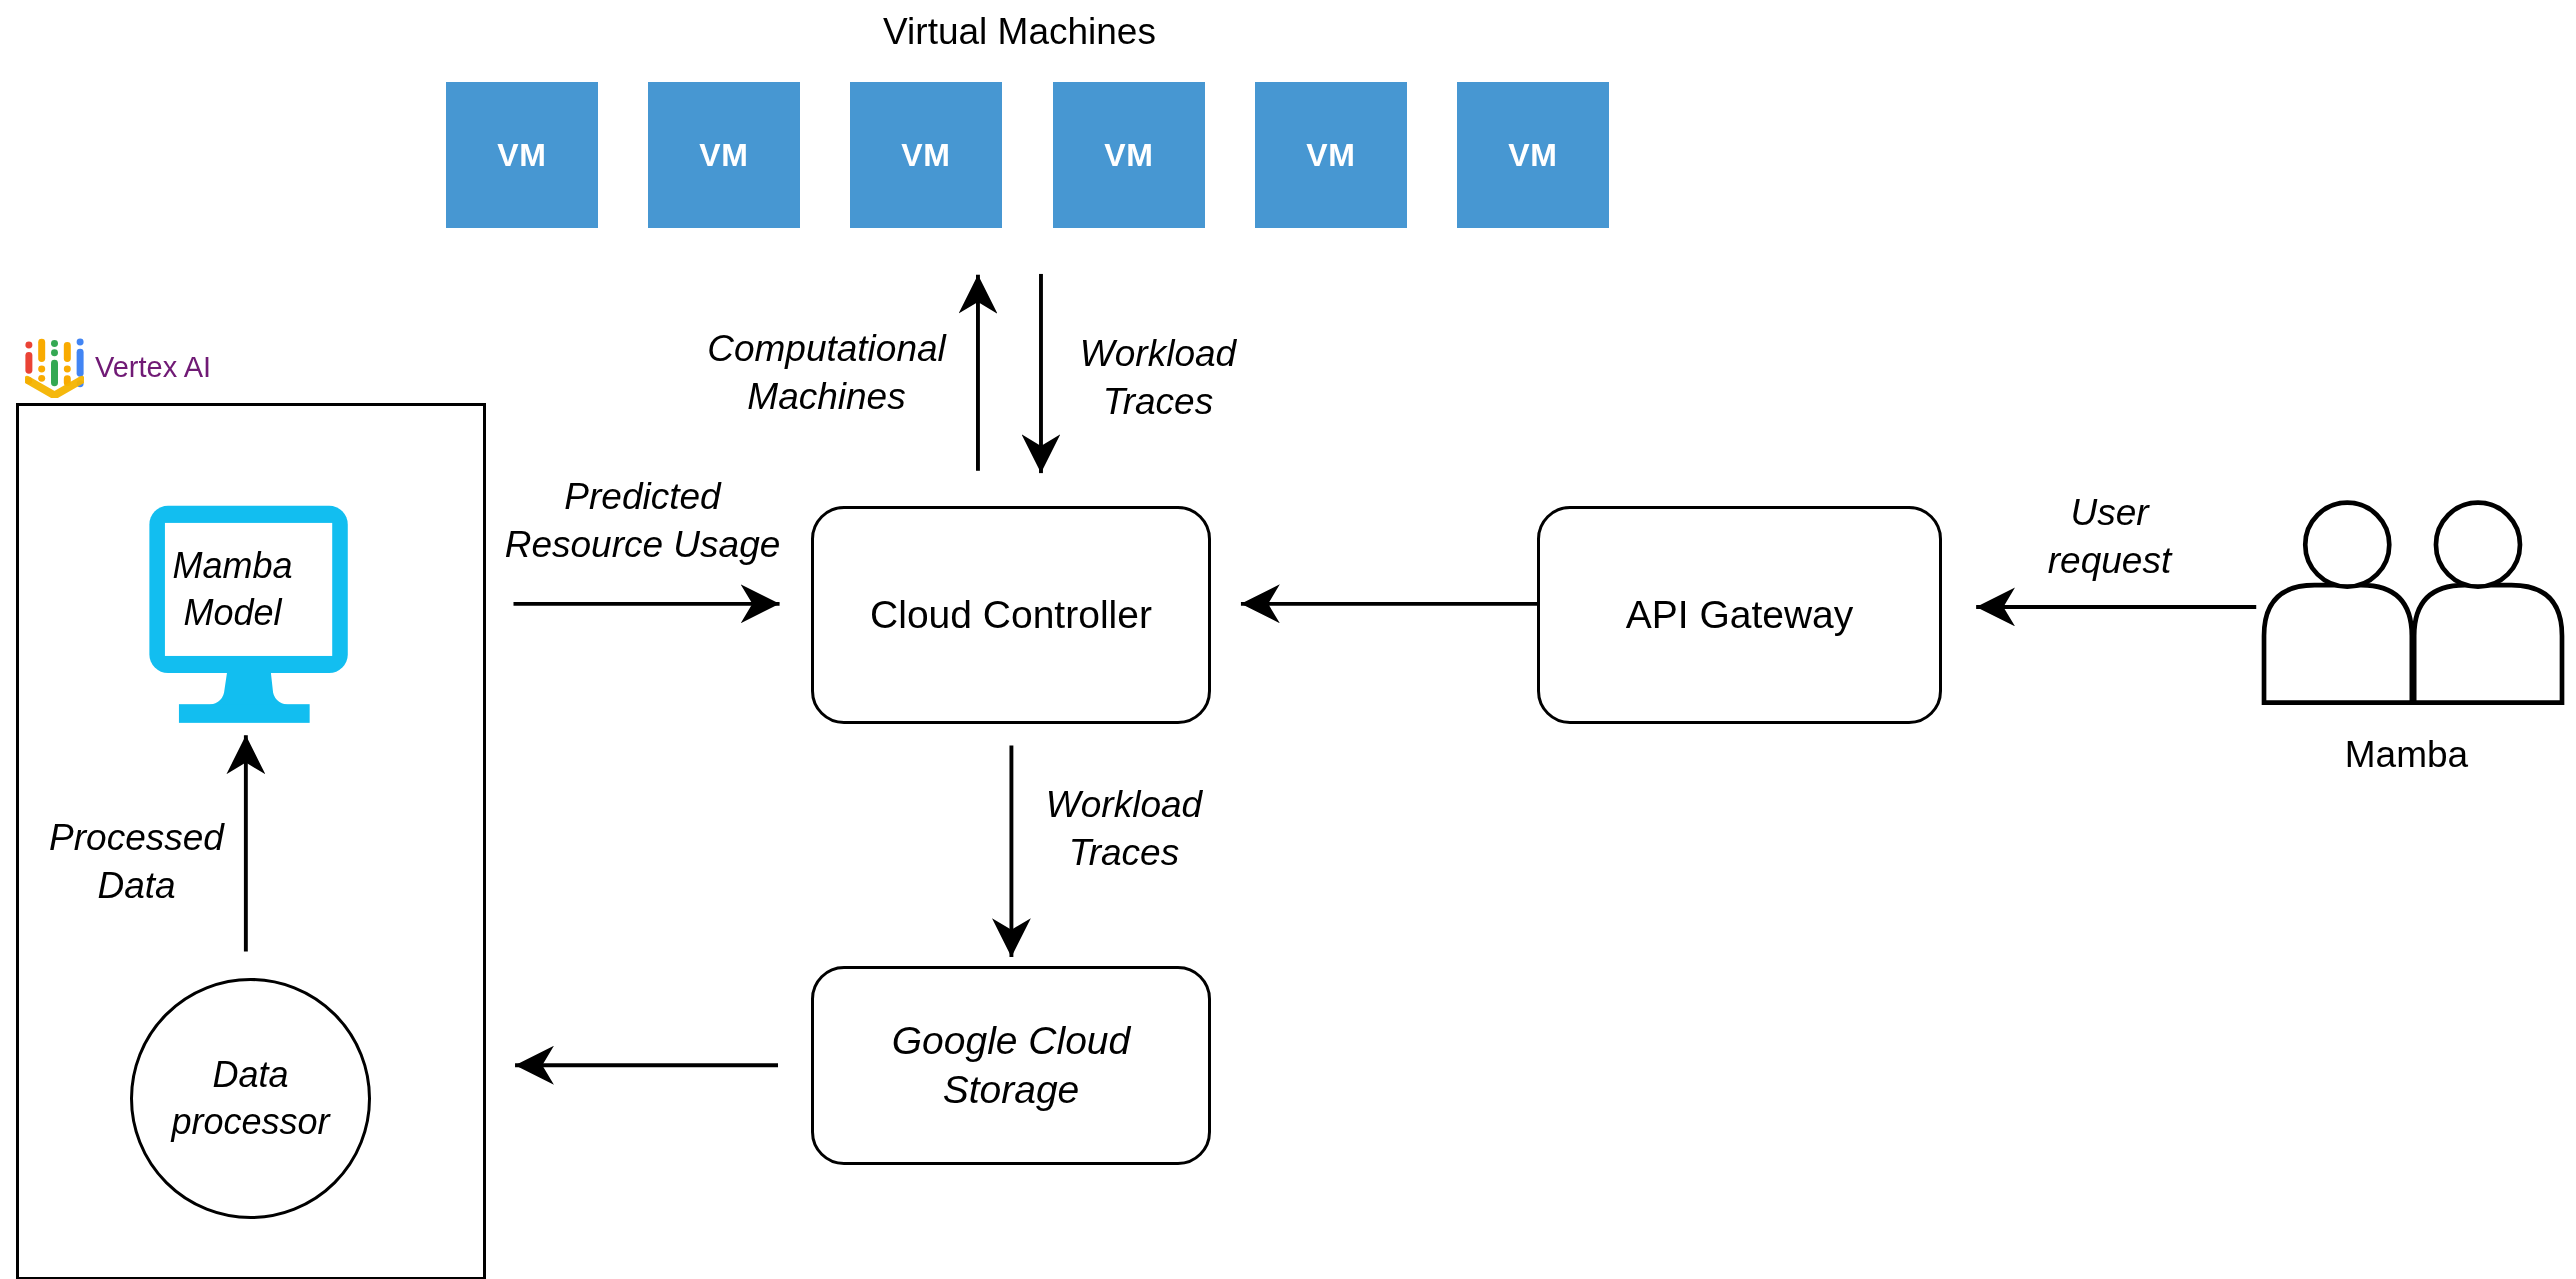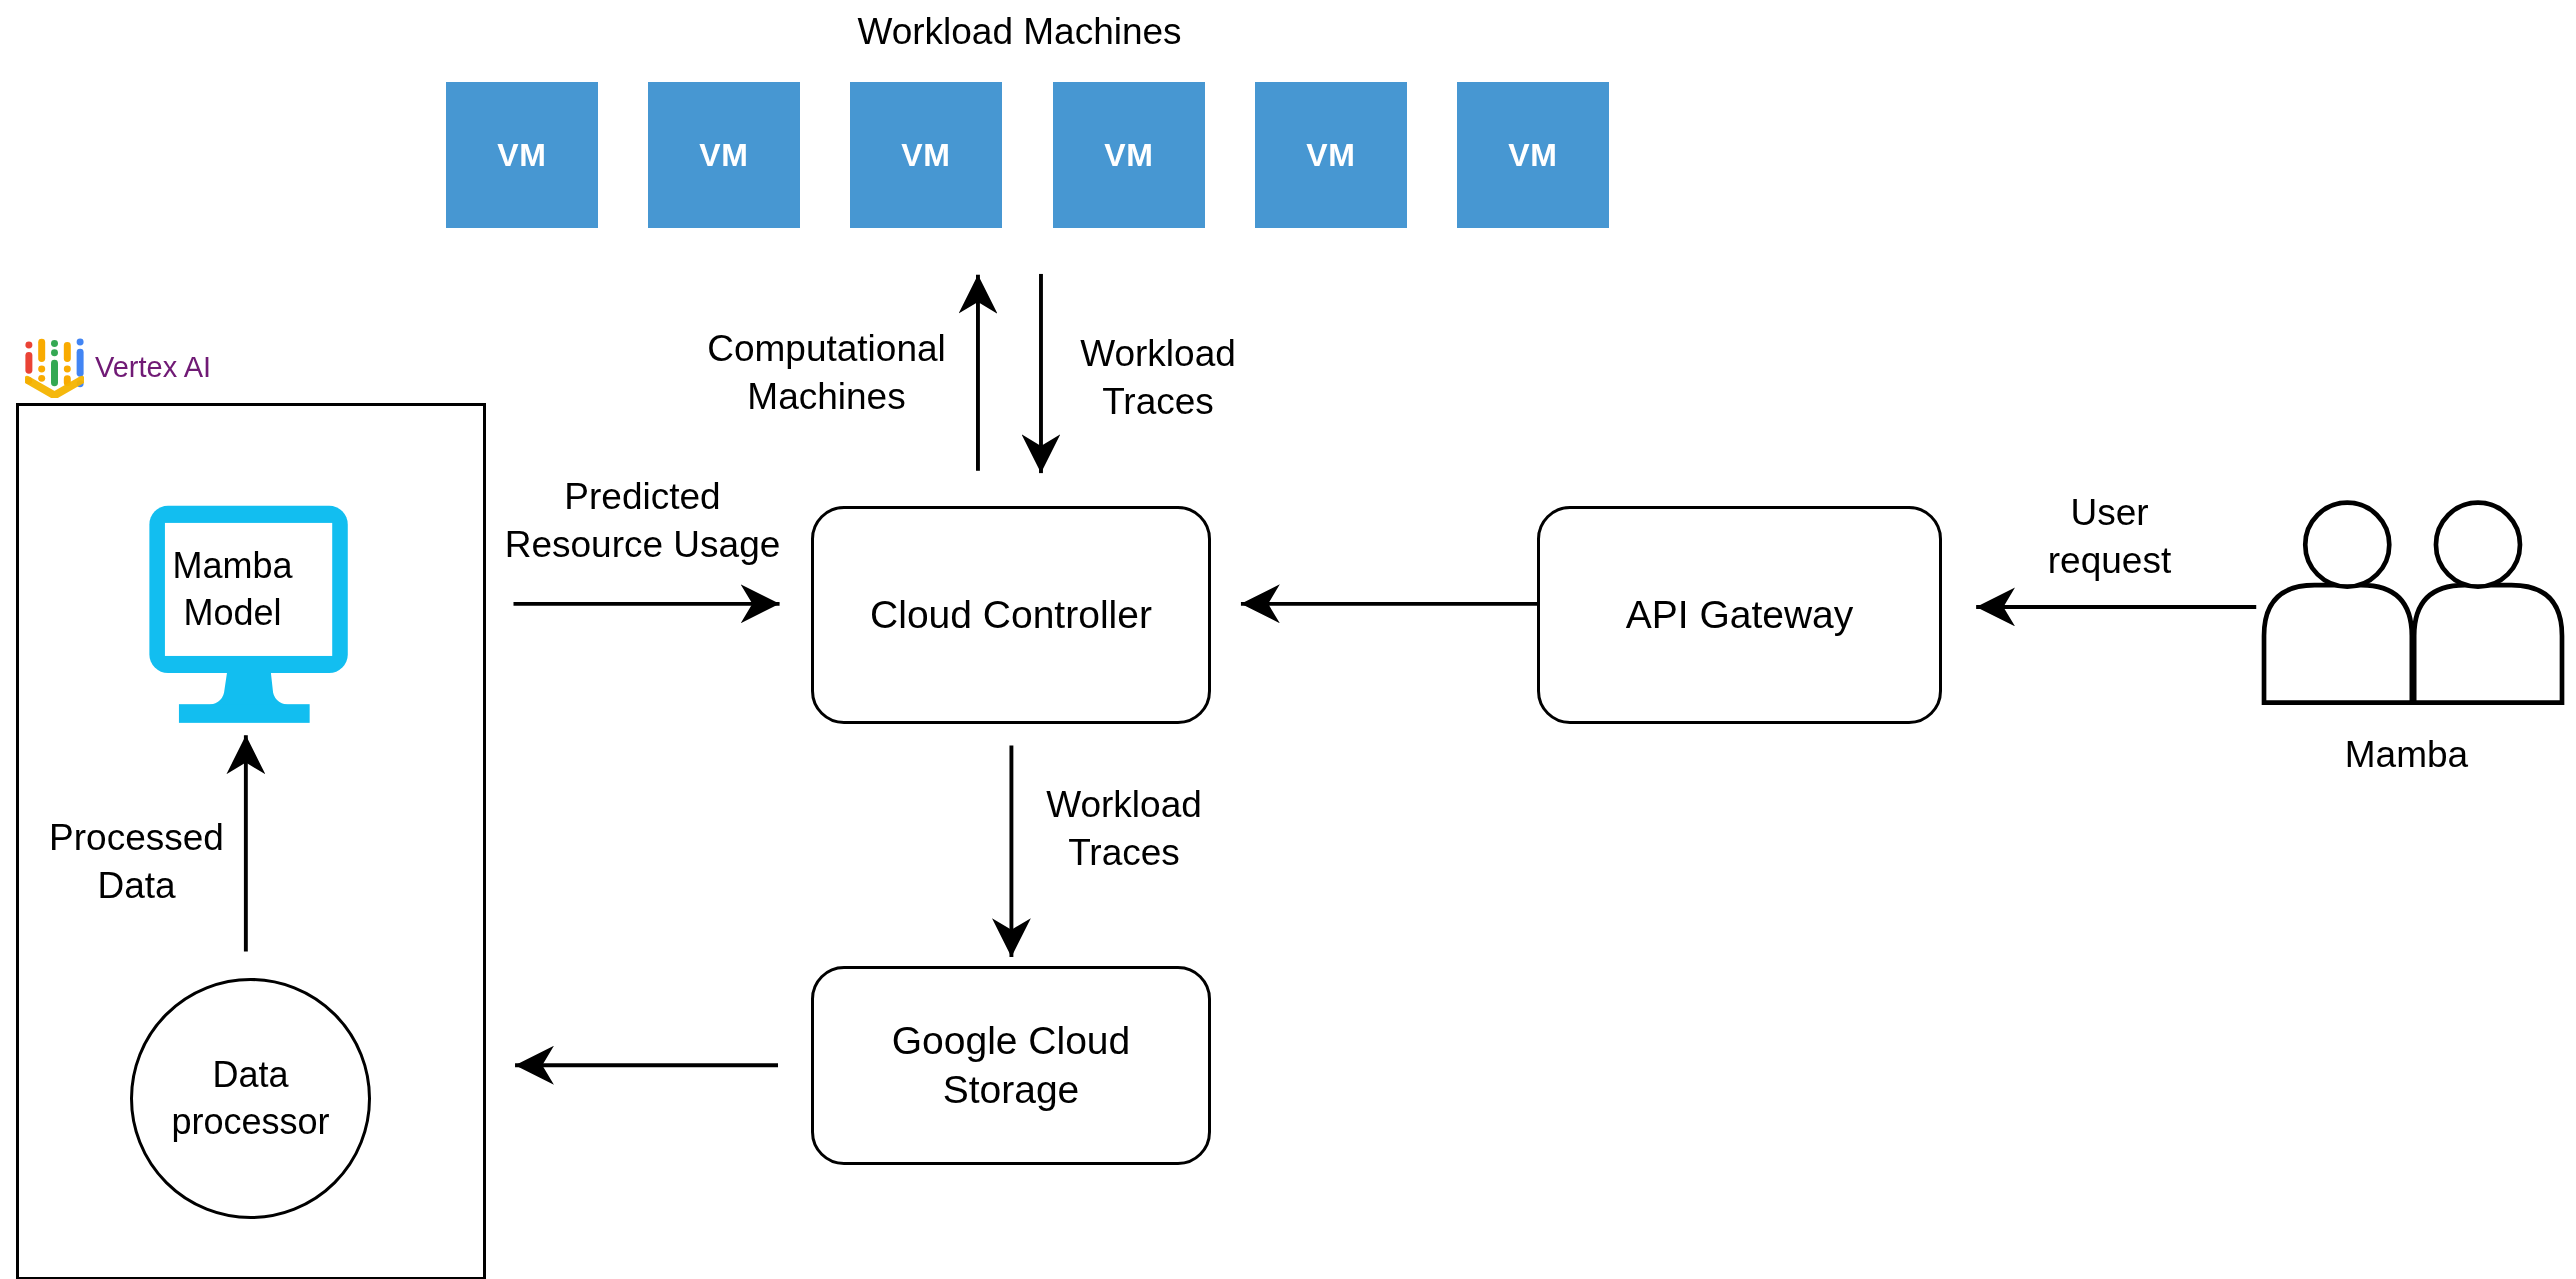--- a/index.html
+++ b/index.html
@@ -109,21 +109,21 @@
     background: #ffffff;
     display: flex;
     flex-direction: column;
     align-items: center;
     justify-content: center;
     text-align: center;
     font-size: 36px;
     line-height: 1.3;
     z-index: 2;
   }
-  .line2block span { display: block; }
+  .line2block span { display: block; font-style: italic; }
 </style>
 </head>
 <body>
 
 <div id="canvas">
 
   <svg id="shapes" viewBox="0 0 3311 1645" xmlns="http://www.w3.org/2000/svg">
     <defs>
       <marker id="ah" markerWidth="11" markerHeight="10" refX="10" refY="5" orient="auto" markerUnits="strokeWidth">
         <path d="M0,0 L10,5 L0,10 L3,5 Z" fill="#000000"></path>
@@ -149,21 +149,21 @@
       <line x1="1338" y1="352" x2="1338" y2="608" marker-end="url(#ah)"></line>
       <line x1="660" y1="776" x2="1002" y2="776" marker-end="url(#ah)"></line>
       <line x1="1977" y1="776" x2="1595" y2="776" marker-end="url(#ah)"></line>
       <line x1="2900" y1="780" x2="2540" y2="780" marker-end="url(#ah)"></line>
       <line x1="1300" y1="958" x2="1300" y2="1230" marker-end="url(#ah)"></line>
       <line x1="1000" y1="1369" x2="662" y2="1369" marker-end="url(#ah)"></line>
       <line x1="316" y1="1223" x2="316" y2="945" marker-end="url(#ah)"></line>
     </g>
   </svg>
 
-  <div class="label" style="left:825px; top:7.8px; width:389px;">Workload Machines</div>
+  <div class="label" style="left:825px; top:7.8px; width:389px;">Virtual Machines</div>
 
   <div id="vm-row">
       <div class="vm-box" style="left: 446px;">VM</div>
       <div class="vm-box" style="left: 648px;">VM</div>
       <div class="vm-box" style="left: 850px;">VM</div>
       <div class="vm-box" style="left: 1053px;">VM</div>
       <div class="vm-box" style="left: 1255px;">VM</div>
       <div class="vm-box" style="left: 1457px;">VM</div>
     </div>
 

